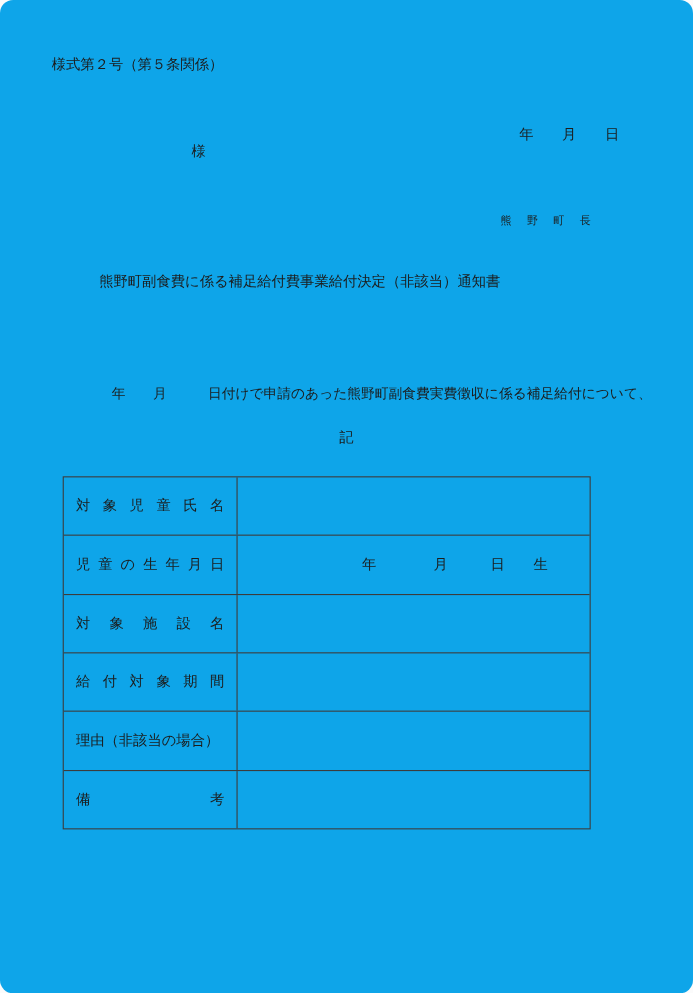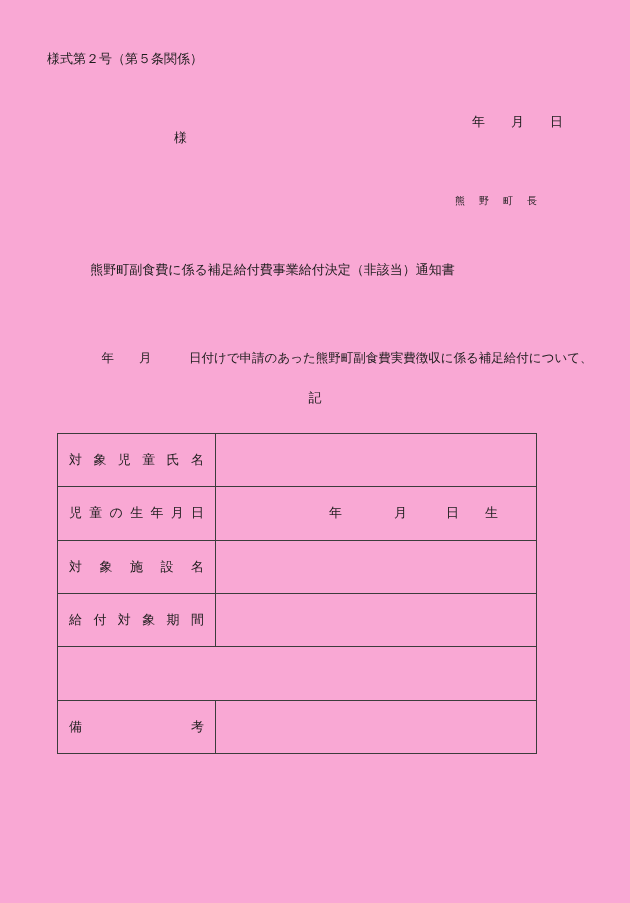--- a/index.html
+++ b/index.html
@@ -11,29 +11,30 @@
     height: 903px;
     background: #fbfbfb;
     font-family: "Liberation Serif", "DejaVu Serif", serif;
     color: #1c1c1c;
   }
   .page {
     position: relative;
     width: 630px;
     height: 903px;
     overflow: hidden;
-    background: #f9a8d4;
+    background: #0ea5e9;
+    border-radius: 12px;
   }
   .abs { position: absolute; white-space: pre; }
 
   .form-number   { left: 47px;  top: 50px;  font-size: 13px; }
   .issue-date    { left: 472px; top: 113px; font-size: 13px; }
   .addressee     { left: 174px; top: 129px; font-size: 13px; }
   .issuer        { left: 455px; top: 194px; font-size: 10px; letter-spacing: 2px; }
-  .doc-title     { left: 0;     top: 261px; width: 545px; text-align: center; font-size: 13px; white-space: pre; }
+  .doc-title     { left: 0;     top: 247px; width: 545px; text-align: center; font-size: 13px; white-space: pre; }
   .body-par      { left: 64px;  top: 312px; width: 540px; font-size: 12.5px; line-height: 18.5px; }
   .body-par div  { white-space: pre; }
   .record-marker { left: 0;     top: 389px; width: 630px; text-align: center; font-size: 13px; }
 
   .doc-table {
     position: absolute;
     left: 57px;
     top: 433px;
     width: 478px;
     height: 319px;
@@ -147,20 +148,23 @@
             <span>付</span>
             <span>対</span>
             <span>象</span>
             <span>期</span>
             <span>間</span>
           </span>
       </div>
     </div>
 
     <div class="t-row">
+      <div class="cell-label">
+        <span>理由（非該当の場合）</span>
+      </div>
       <div class="cell-value"></div>
     </div>
 
     <div class="t-row">
       <div class="cell-label">
         <span class="char-spread">
             <span>備</span>
             <span>考</span>
           </span>
       </div>

